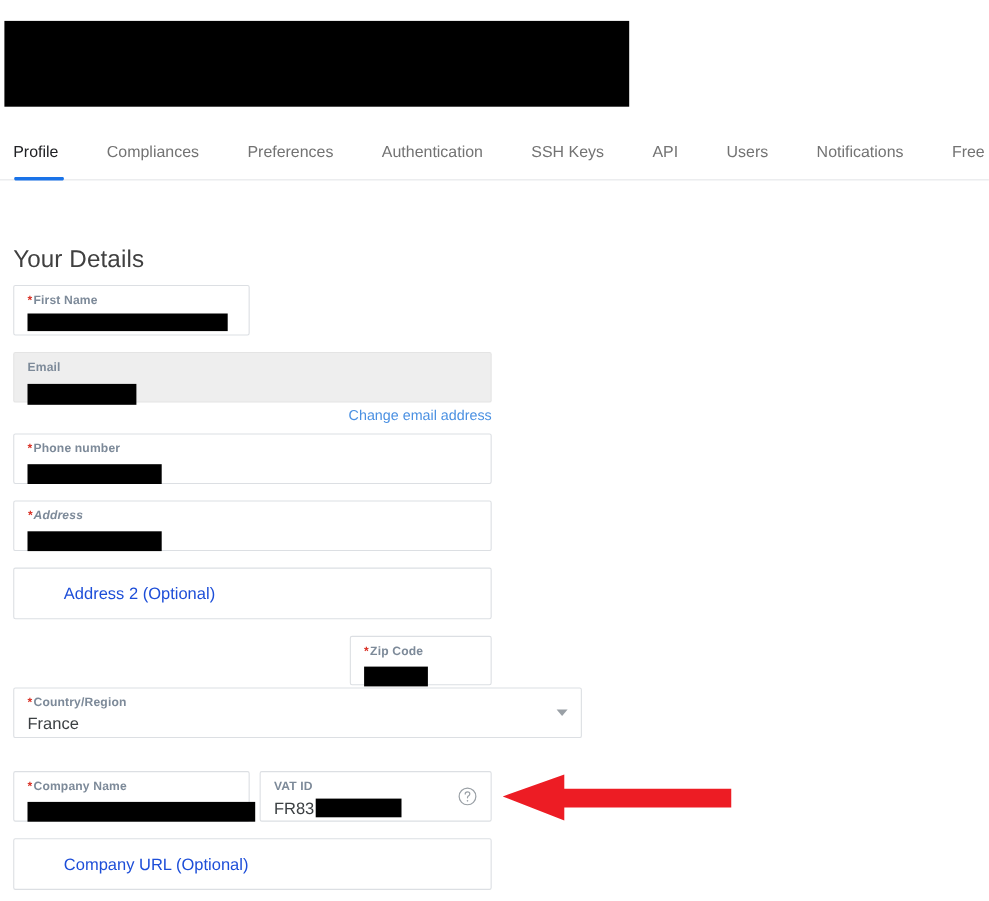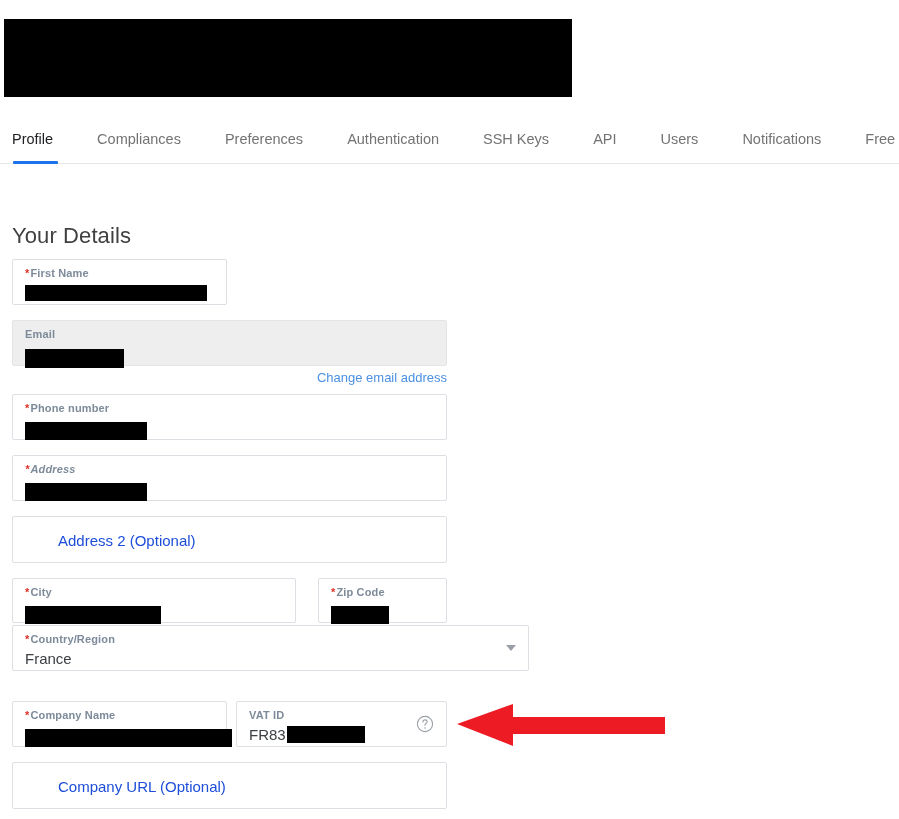--- a/index.html
+++ b/index.html
@@ -265,24 +265,20 @@
 
   <div class="field" id="f-address">
     <div class="field-label"><span class="req">*</span><span>Address</span></div>
     <span class="value-redaction" id="r-address"></span>
   </div>
 
   <div class="field" id="f-address2">
     <div class="field-placeholder">Address 2 (Optional)</div>
   </div>
 
-  <div class="field" id="f-city">
-    <div class="field-label"><span class="req">*</span><span>City</span></div>
-    <span class="value-redaction" id="r-city"></span>
-  </div>
 
   <div class="field" id="f-zip">
     <div class="field-label"><span class="req">*</span><span>Zip Code</span></div>
     <span class="value-redaction" id="r-zip"></span>
   </div>
 
   <div class="field" id="f-country">
     <div class="field-label"><span class="req">*</span><span>Country/Region</span></div>
     <div class="field-value">France</div>
     <span class="caret"></span>

